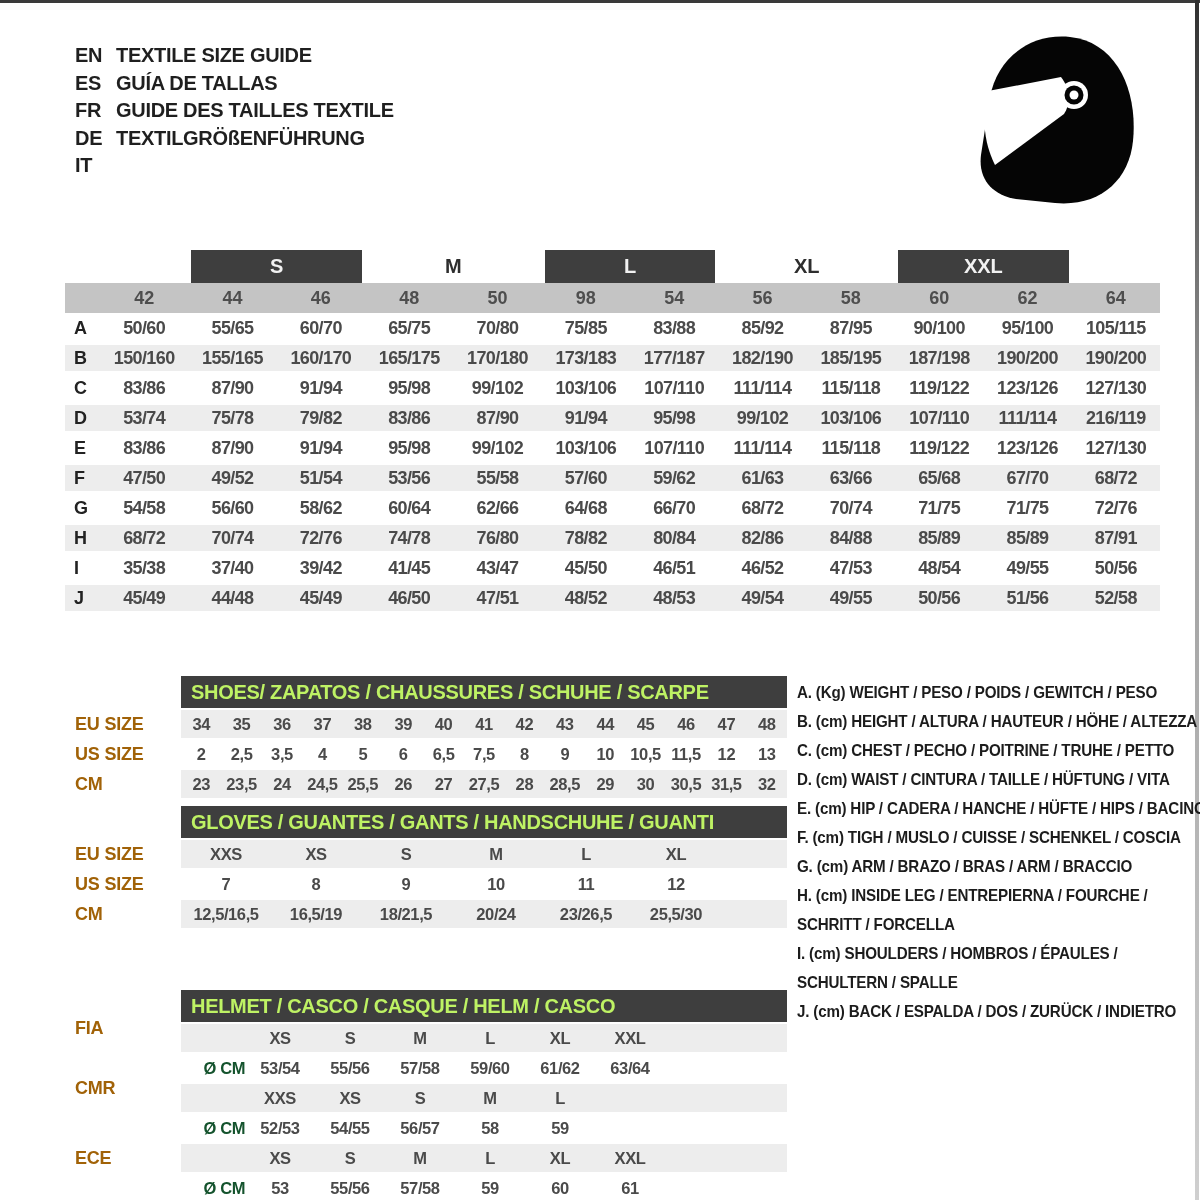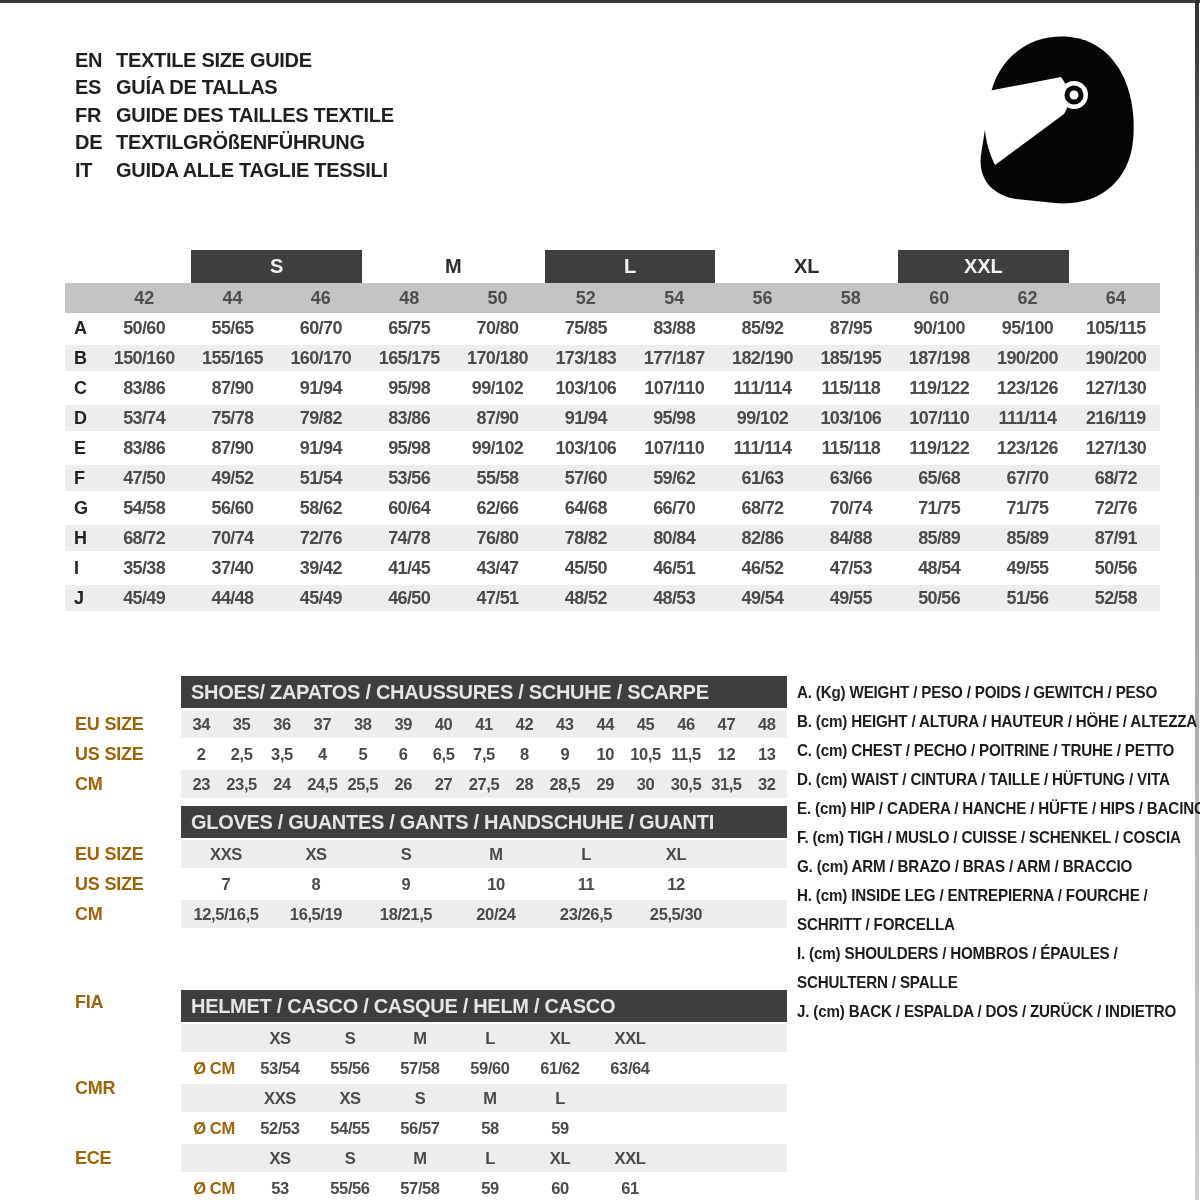--- a/index.html
+++ b/index.html
@@ -14,21 +14,21 @@
     position:relative;width:1200px;height:1200px;background:#ffffff;overflow:hidden;
     font-family:"Liberation Sans", sans-serif;font-weight:bold;color:var(--ink);
   }
   
   .edge-top{position:absolute;left:0;top:0;width:1200px;height:3px;background:#3a3a3a;}
   .edge-right{position:absolute;left:1195px;top:0;width:4px;height:1200px;
     background:linear-gradient(#303030,#9a9a9a 35%,#cfcfcf);}
 
   
   .lang-block{position:absolute;left:75px;top:44px;}
-  .lang-row{display:flex;height:27.5px;align-items:flex-end;font-size:20px;letter-spacing:-0.3px;}
+  .lang-row{display:flex;height:27.5px;align-items:flex-start;font-size:20px;letter-spacing:-0.3px;}
   .lang-code{width:41px;}
 
   
   .helmet-wrap{position:absolute;left:973px;top:33px;width:168px;height:172px;}
 
   
   .size-table{position:absolute;left:65px;top:250px;width:1095px;}
   .sg-row{display:grid;grid-template-columns:35px repeat(12,1fr);}
   .sg-group{height:33px;}
   .gcell{display:flex;align-items:center;justify-content:center;font-size:20px;color:#2e2e2e;}
@@ -38,36 +38,36 @@
   .drow{height:30px;box-sizing:border-box;}
   .drow.stripe{background:var(--stripe);background-clip:padding-box;border-top:2px solid #fff;border-bottom:2px solid #fff;}
   .drow .cell{display:flex;align-items:center;justify-content:center;font-size:18px;color:var(--val);letter-spacing:-0.6px;}
   .drow .rlabel{justify-content:flex-start;padding-left:9px;color:#222;letter-spacing:0;}
 
   
   .subtable{position:absolute;left:181px;width:606px;}
   .shoes-tbl{top:676px;}
   .gloves-tbl{top:806px;}
   .helm-tbl{top:950px;margin-top:40px;}
-  .bar{height:32px;background:var(--dark);color:#e5e5e5;display:flex;align-items:center;
+  .bar{height:32px;background:var(--dark);color:#bef264;display:flex;align-items:center;
     padding-left:10px;box-sizing:border-box;font-size:20px;letter-spacing:-0.3px;}
   .srow{height:28px;margin-top:2px;display:grid;align-items:center;}
   .srow.gray{background:var(--stripe);}
   .shoes-row{grid-template-columns:repeat(15,1fr);}
   .gloves-row{grid-template-columns:repeat(6,90px) 1fr;}
   .helm-row{grid-template-columns:64px repeat(6,70px) 1fr;}
   .srow .cell{text-align:center;font-size:16.5px;color:var(--val);letter-spacing:-0.4px;}
-  .helm-row .cell:first-child{text-align:center;padding-left:2px;color:#a16207;}
+  .helm-row .cell:first-child{text-align:right;padding-left:2px;color:#14532d;}
 
   
   .side-label{position:absolute;left:75px;height:28px;display:flex;align-items:center;
     font-size:18px;color:#a16207;letter-spacing:-0.2px;}
   .lb-shoes-eu{top:710px;}  .lb-shoes-us{top:740px;}  .lb-shoes-cm{top:770px;}
   .lb-gloves-eu{top:840px;} .lb-gloves-us{top:870px;} .lb-gloves-cm{top:900px;}
-  .lb-fia{top:988px;} .lb-cmr{top:1074px;} .lb-ece{top:1134px;margin-top:10px;}
+  .lb-fia{top:1014px;} .lb-cmr{top:1074px;} .lb-ece{top:1134px;margin-top:10px;}
 
   
   .legend{position:absolute;left:797px;top:678px;width:400px;}
   .legend-line{height:29px;display:flex;align-items:center;font-size:16.5px;white-space:nowrap;
     transform:scaleX(0.92);transform-origin:left center;letter-spacing:-0.2px;color:#1c1c1c;}
 </style>
 </head>
 <body>
 
 <div class="page">
@@ -86,21 +86,20 @@
       <div class="lang-row">
         <span class="lang-code">FR</span>
         <span class="lang-title">GUIDE DES TAILLES TEXTILE</span>
       </div>
       <div class="lang-row">
         <span class="lang-code">DE</span>
         <span class="lang-title">TEXTILGRÖßENFÜHRUNG</span>
       </div>
       <div class="lang-row">
         <span class="lang-code">IT</span>
-        <span class="lang-title">GUIDA ALLE TAGLIE TESSILI</span>
       </div>
     </section>
 
   <div class="helmet-wrap">
     <svg width="168" height="172" viewBox="0 0 168 172" xmlns="http://www.w3.org/2000/svg">
       <path d="M97,4 C56,0 24,26 17,64 L8,122 C5,146 19,162 43,166 L82,170 C126,174 156,148 160,108 C165,58 144,9 97,4 Z" fill="#050505"></path>
       <path d="M15,58 L88,44 C97,55 98,71 91,81 L22,132 C10,108 9,82 15,58 Z" fill="#ffffff"></path>
       <circle cx="101" cy="62" r="14" fill="#ffffff"></circle>
       <circle cx="101" cy="62" r="9.5" fill="#050505"></circle>
       <circle cx="101" cy="62" r="4.5" fill="#ffffff"></circle>
@@ -116,21 +115,21 @@
         <div class="gcell" style="grid-column: 9 / span 2;">XL</div>
         <div class="gcell boxed" style="grid-column: 11 / span 2;">XXL</div>
       </div>
       <div class="sg-row band">
         <div class="cell"></div>
         <div class="cell">42</div>
         <div class="cell">44</div>
         <div class="cell">46</div>
         <div class="cell">48</div>
         <div class="cell">50</div>
-        <div class="cell">52</div>
+        <div class="cell">98</div>
         <div class="cell">54</div>
         <div class="cell">56</div>
         <div class="cell">58</div>
         <div class="cell">60</div>
         <div class="cell">62</div>
         <div class="cell">64</div>
       </div>
       <div class="sg-row drow">
         <div class="cell rlabel">A</div>
         <div class="cell">50/60</div>

